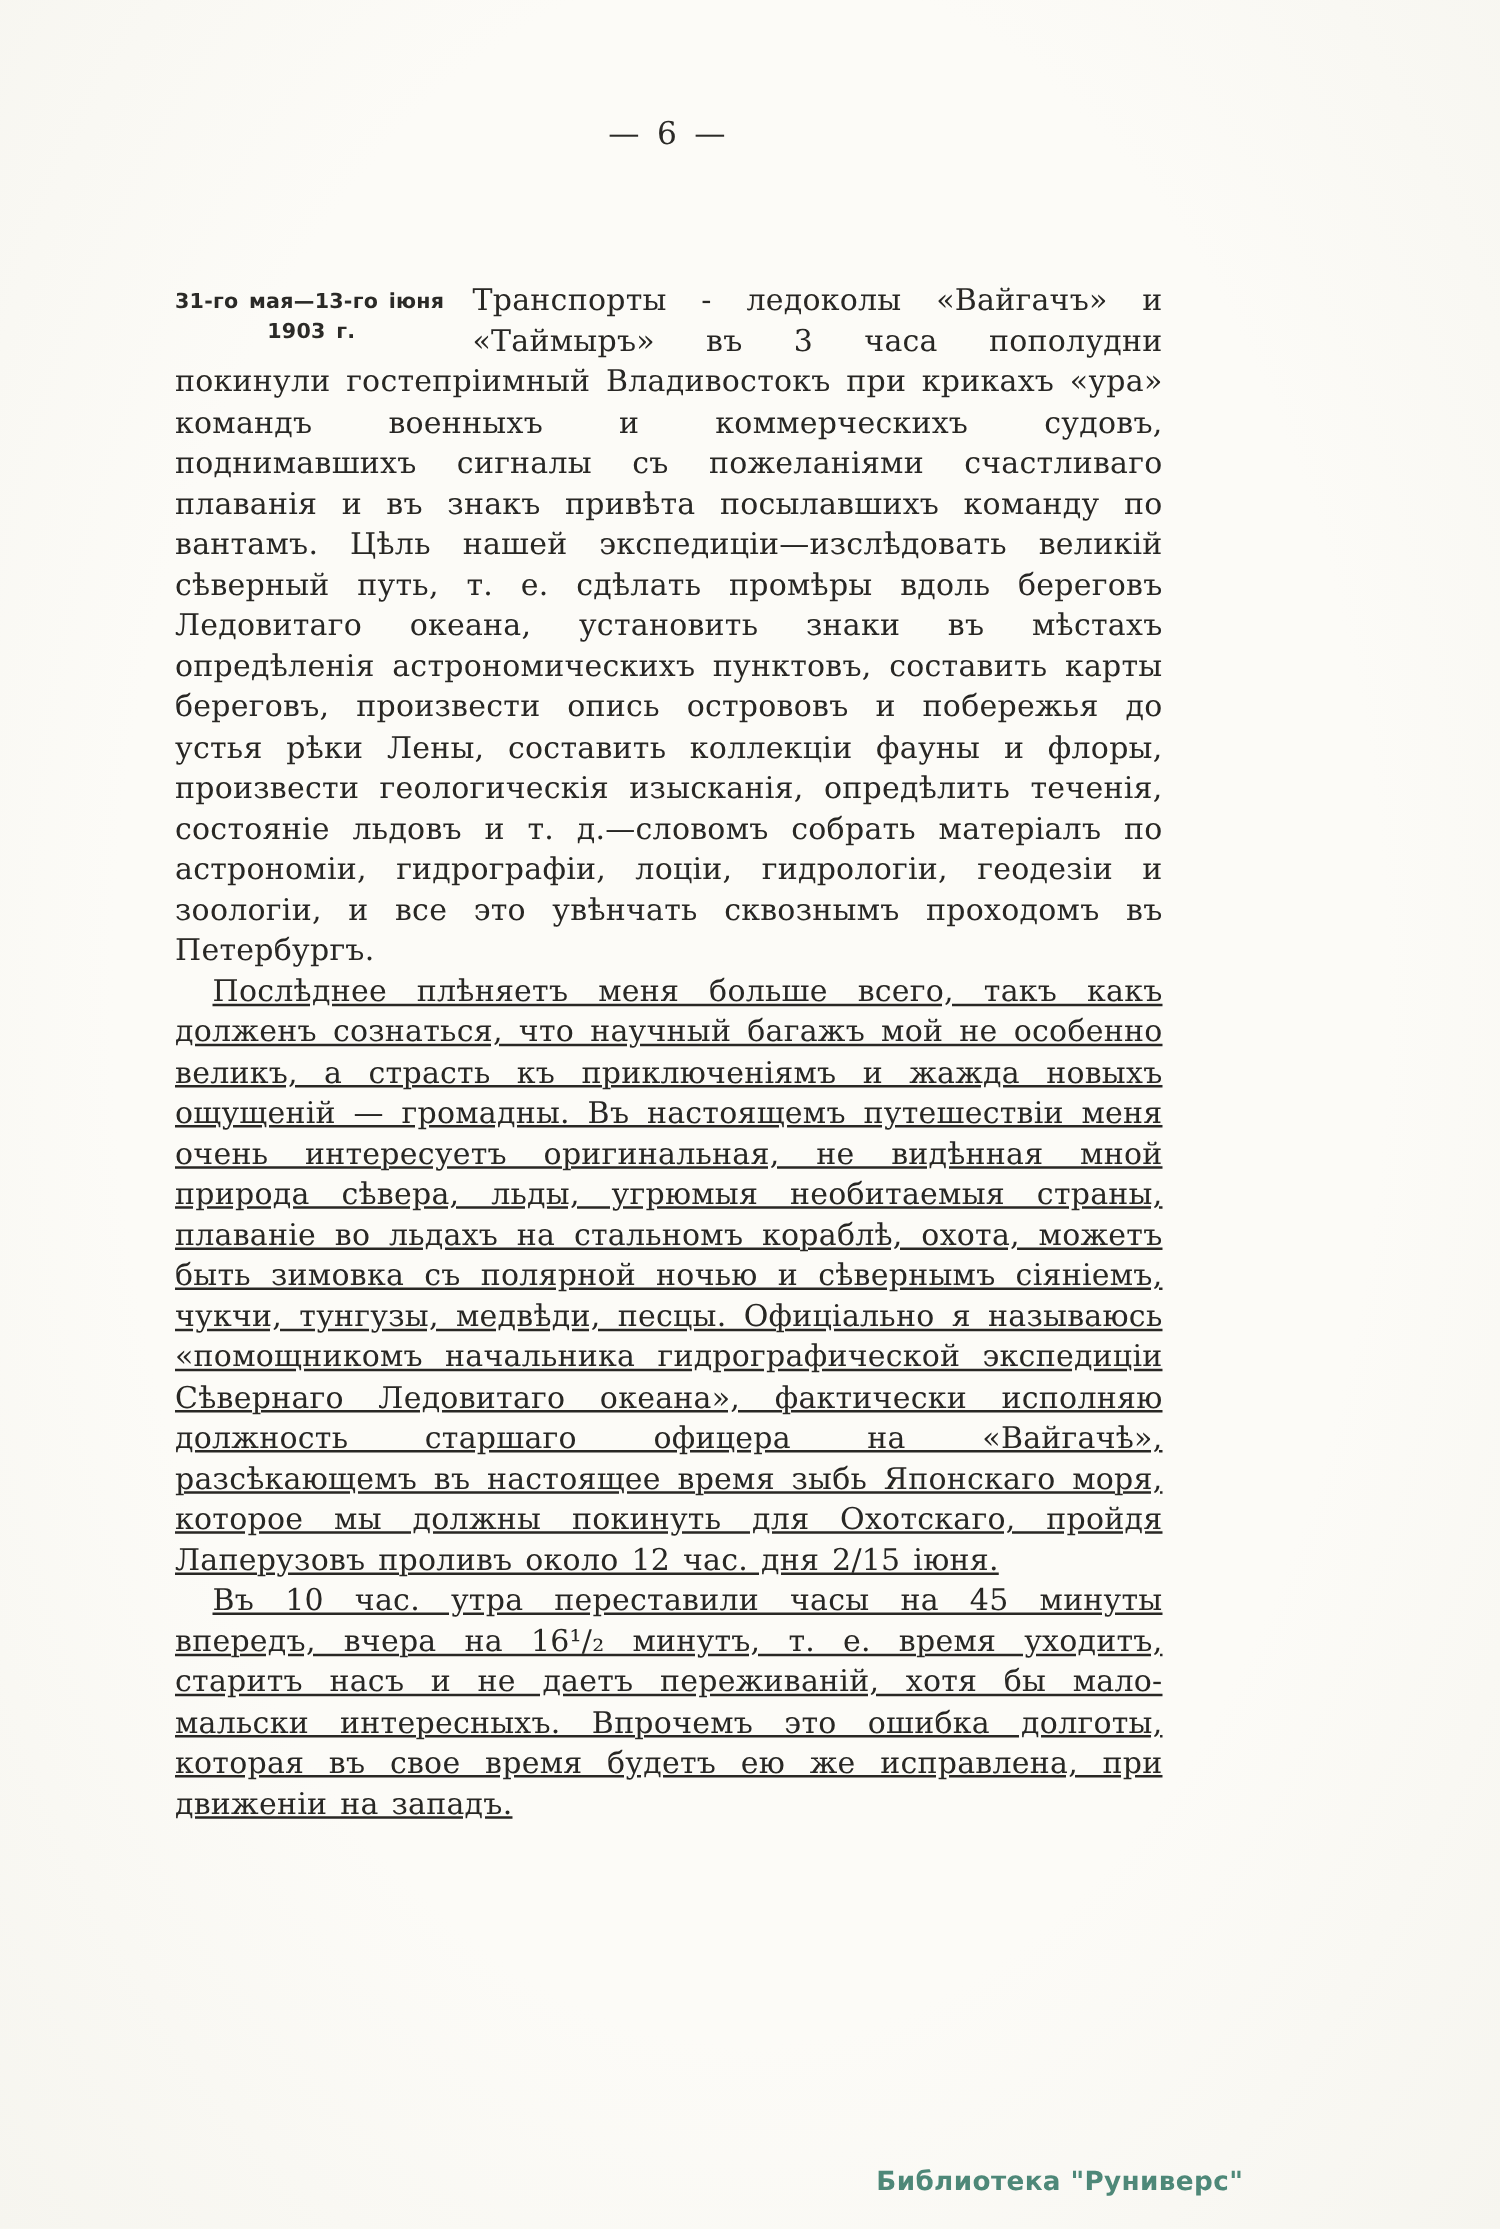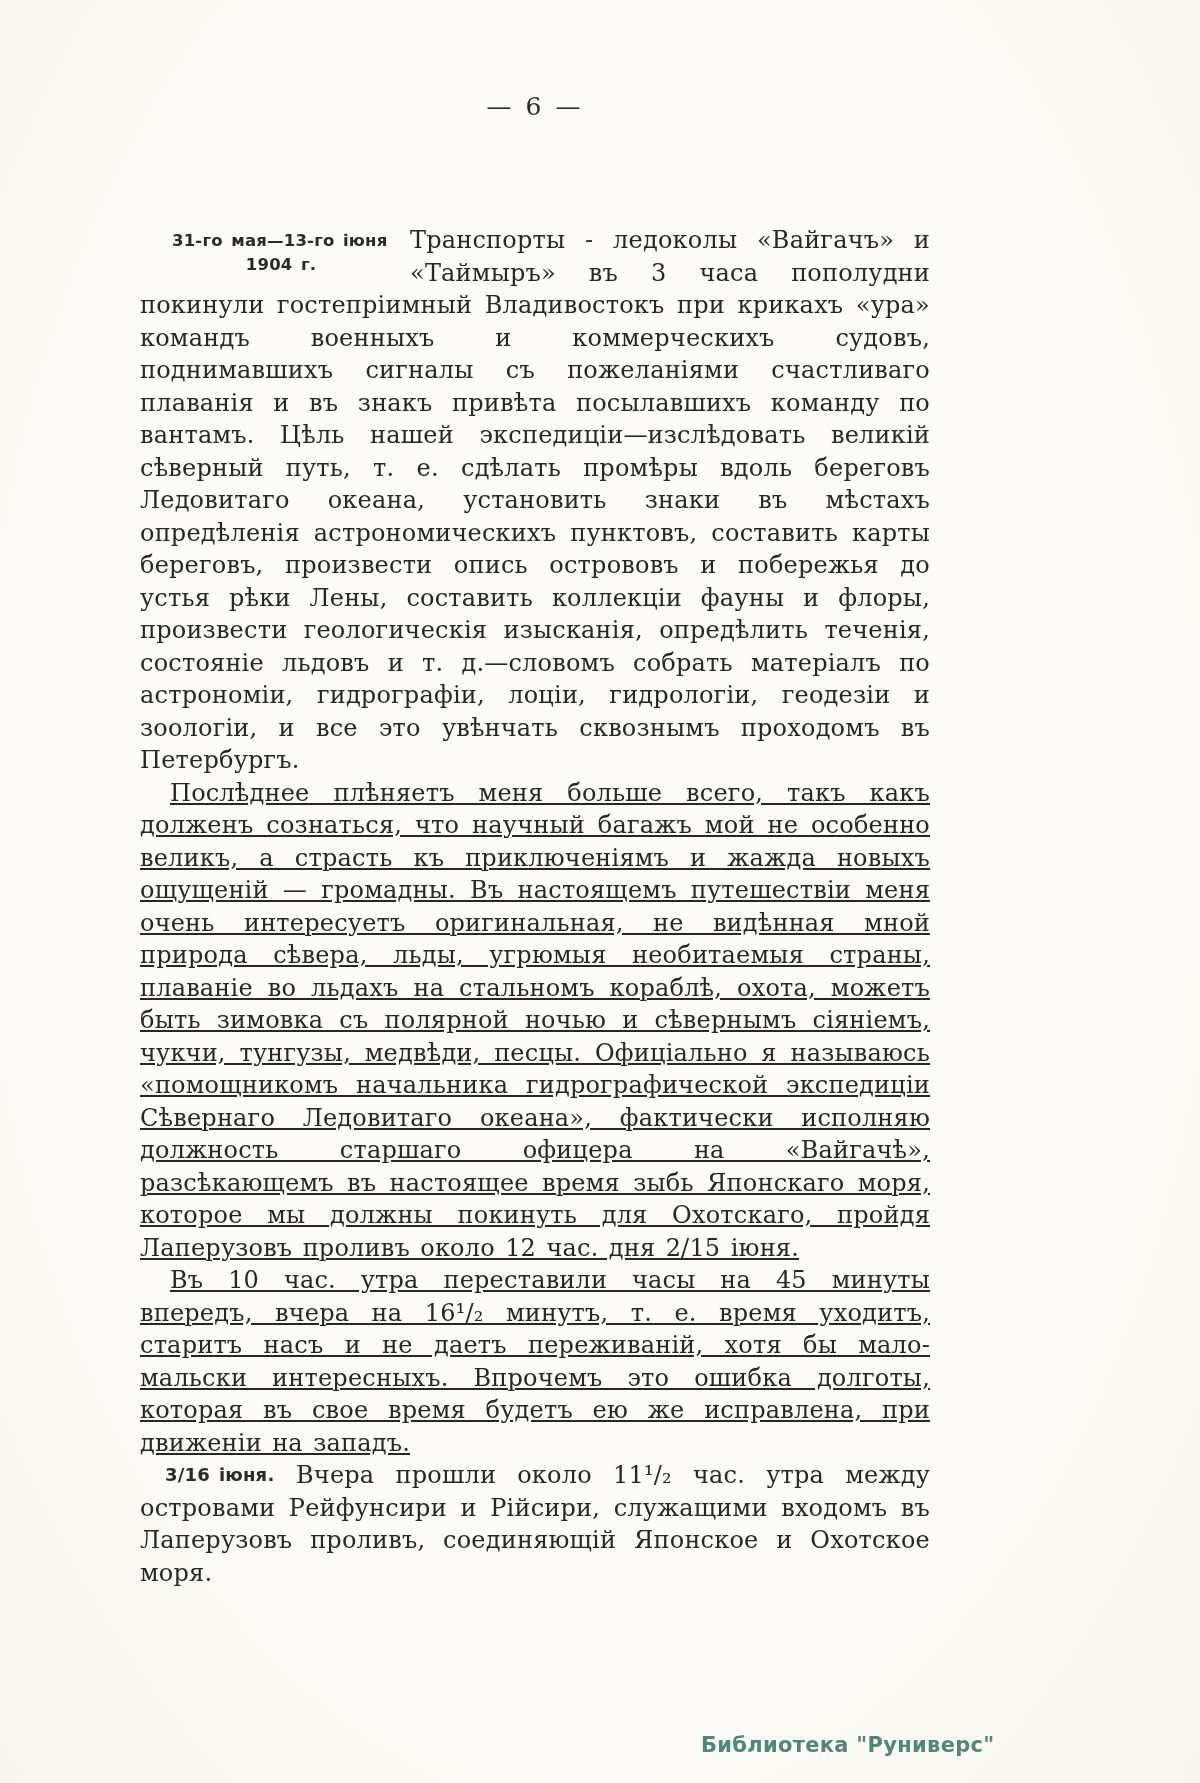--- a/index.html
+++ b/index.html
@@ -54,21 +54,20 @@
     font-family: "DejaVu Sans", sans-serif;
     font-weight: bold;
     color: #2b2a27;
     text-align: left;
   }
   .mn-block {
     width: 238px;
     font-size: 16.5px;
     line-height: 24px;
     padding-top: 5px;
-    margin-left: 32px;
   }
   .mn-block .mn-line {
     display: block;
     width: 218px;
     letter-spacing: 0.2px;
     white-space: nowrap;
   }
   .mn-block .mn-center {
     text-align: center;
   }
@@ -97,36 +96,32 @@
 
 <div class="page">
 
   <div class="page-number">— 6 —</div>
 
   <div class="text-column">
 
     <p class="para">
       <span class="margin-note mn-block">
         <span class="mn-line">31-го мая—13-го іюня</span>
-        <span class="mn-line mn-center">1904 г.</span>
+        <span class="mn-line mn-center">1903 г.</span>
       </span>
       <span>Транспорты - ледоколы «Вайгачъ» и «Таймыръ» въ 3 часа пополудни покинули гостепріимный Владивостокъ при крикахъ «ура» командъ военныхъ и коммерческихъ судовъ, поднимавшихъ сигналы съ пожеланіями счастливаго плаванія и въ знакъ привѣта посылавшихъ команду по вантамъ. Цѣль нашей экспедиціи—изслѣдовать великій сѣверный путь, т. е. сдѣлать промѣры вдоль береговъ Ледовитаго океана, установить знаки въ мѣстахъ опредѣленія астрономическихъ пунктовъ, составить карты береговъ, произвести опись острововъ и побережья до устья рѣки Лены, составить коллекціи фауны и флоры, произвести геологическія изысканія, опредѣлить теченія, состояніе льдовъ и т. д.—словомъ собрать матеріалъ по астрономіи, гидрографіи, лоціи, гидрологіи, геодезіи и зоологіи, и все это увѣнчать сквознымъ проходомъ въ Петербургъ.</span>
     </p>
 
     <p class="para indent">
       <span>Послѣднее плѣняетъ меня больше всего, такъ какъ долженъ сознаться, что научный багажъ мой не особенно великъ, а страсть къ приключеніямъ и жажда новыхъ ощущеній — громадны. Въ настоящемъ путешествіи меня очень интересуетъ оригинальная, не видѣнная мной природа сѣвера, льды, угрюмыя необитаемыя страны, плаваніе во льдахъ на стальномъ кораблѣ, охота, можетъ быть зимовка съ полярной ночью и сѣвернымъ сіяніемъ, чукчи, тунгузы, медвѣди, песцы. Офиціально я называюсь «помощникомъ начальника гидрографической экспедиціи Сѣвернаго Ледовитаго океана», фактически исполняю должность старшаго офицера на «Вайгачѣ», разсѣкающемъ въ настоящее время зыбь Японскаго моря, которое мы должны покинуть для Охотскаго, пройдя Лаперузовъ проливъ около 12 час. дня 2/15 іюня.</span>
     </p>
 
 
     <p class="para indent">
       <span>Въ 10 час. утра переставили часы на 45 минуты впередъ, вчера на 16¹/₂ минутъ, т. е. время уходитъ, старитъ насъ и не даетъ переживаній, хотя бы мало-мальски интересныхъ. Впрочемъ это ошибка долготы, которая въ свое время будетъ ею же исправлена, при движеніи на западъ.</span>
     </p>
 
-    <p class="para">
-      <span class="margin-note mn-inline">3/16 іюня.</span>
-      <span>Вчера прошли около 11¹/₂ час. утра между островами Рейфунсири и Рійсири, служащими входомъ въ Лаперузовъ проливъ, соединяющій Японское и Охотское моря.</span>
-    </p>
 
   </div>
 
   <div class="watermark">Библиотека "Руниверс"</div>
 
 </div>
 
 </body></html>

